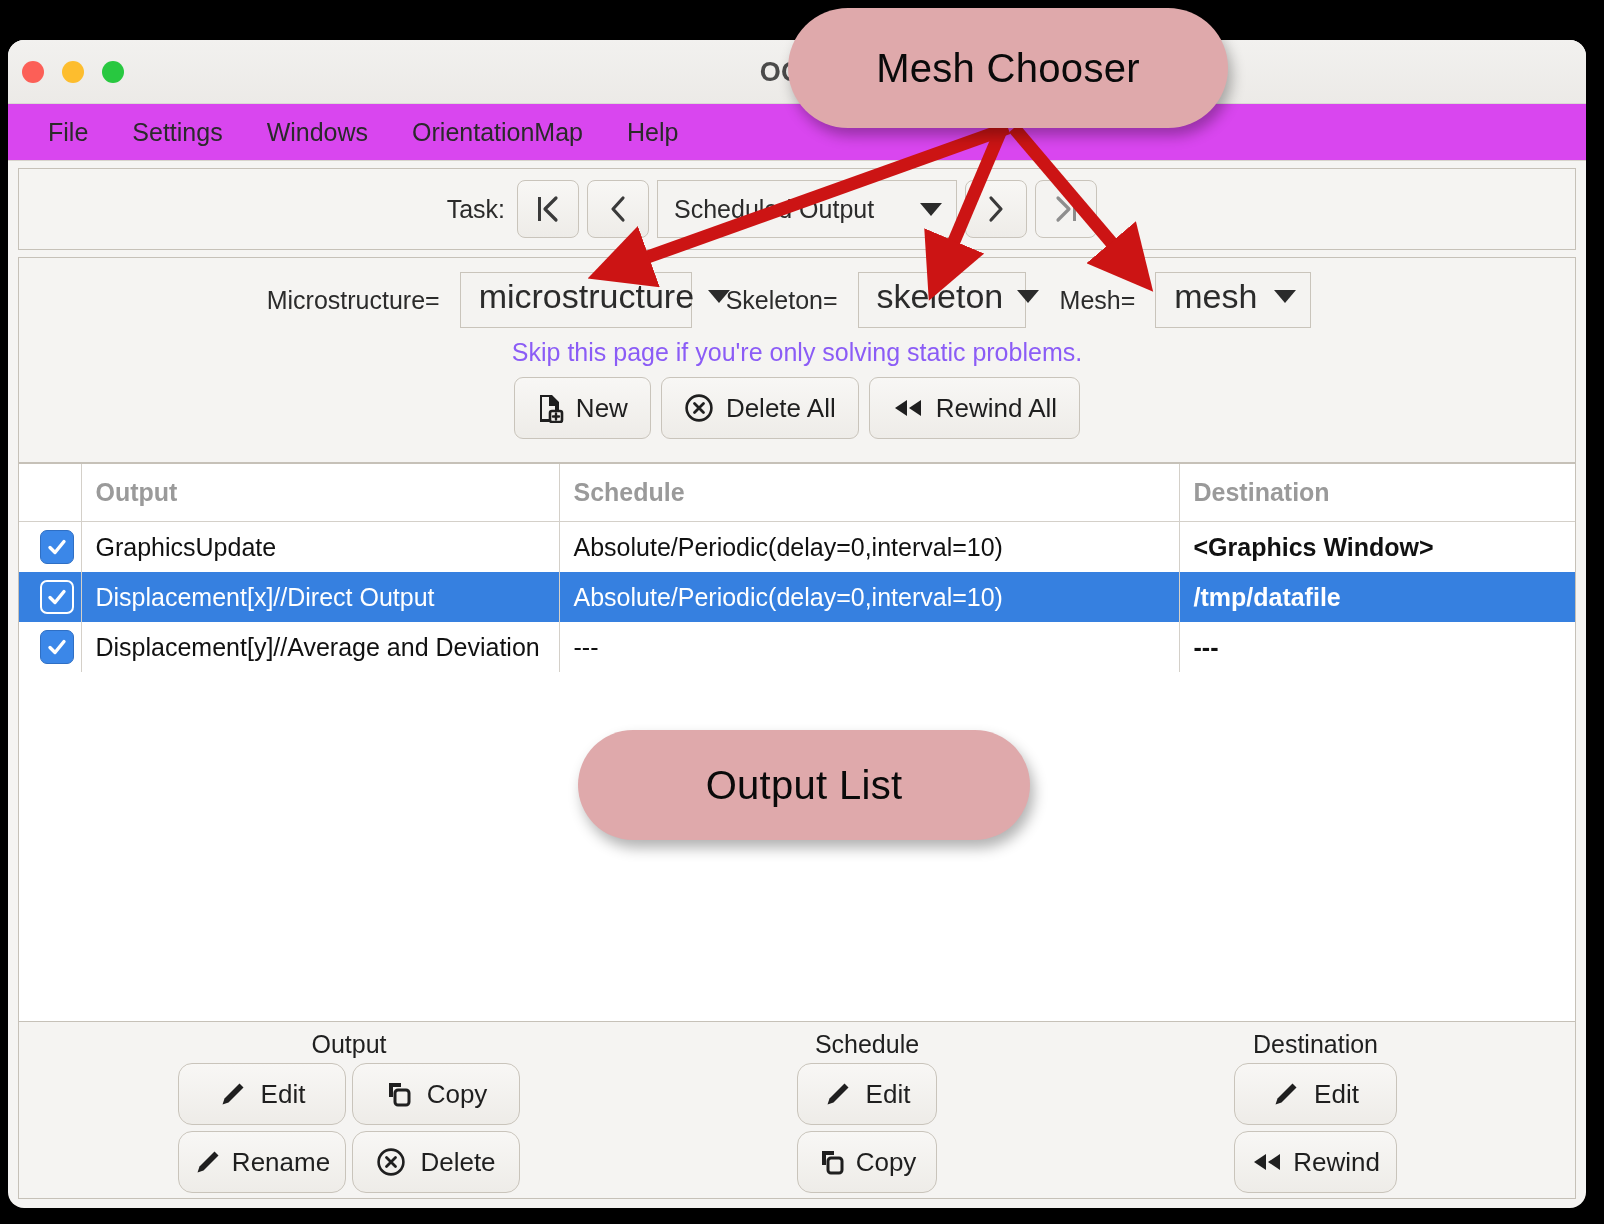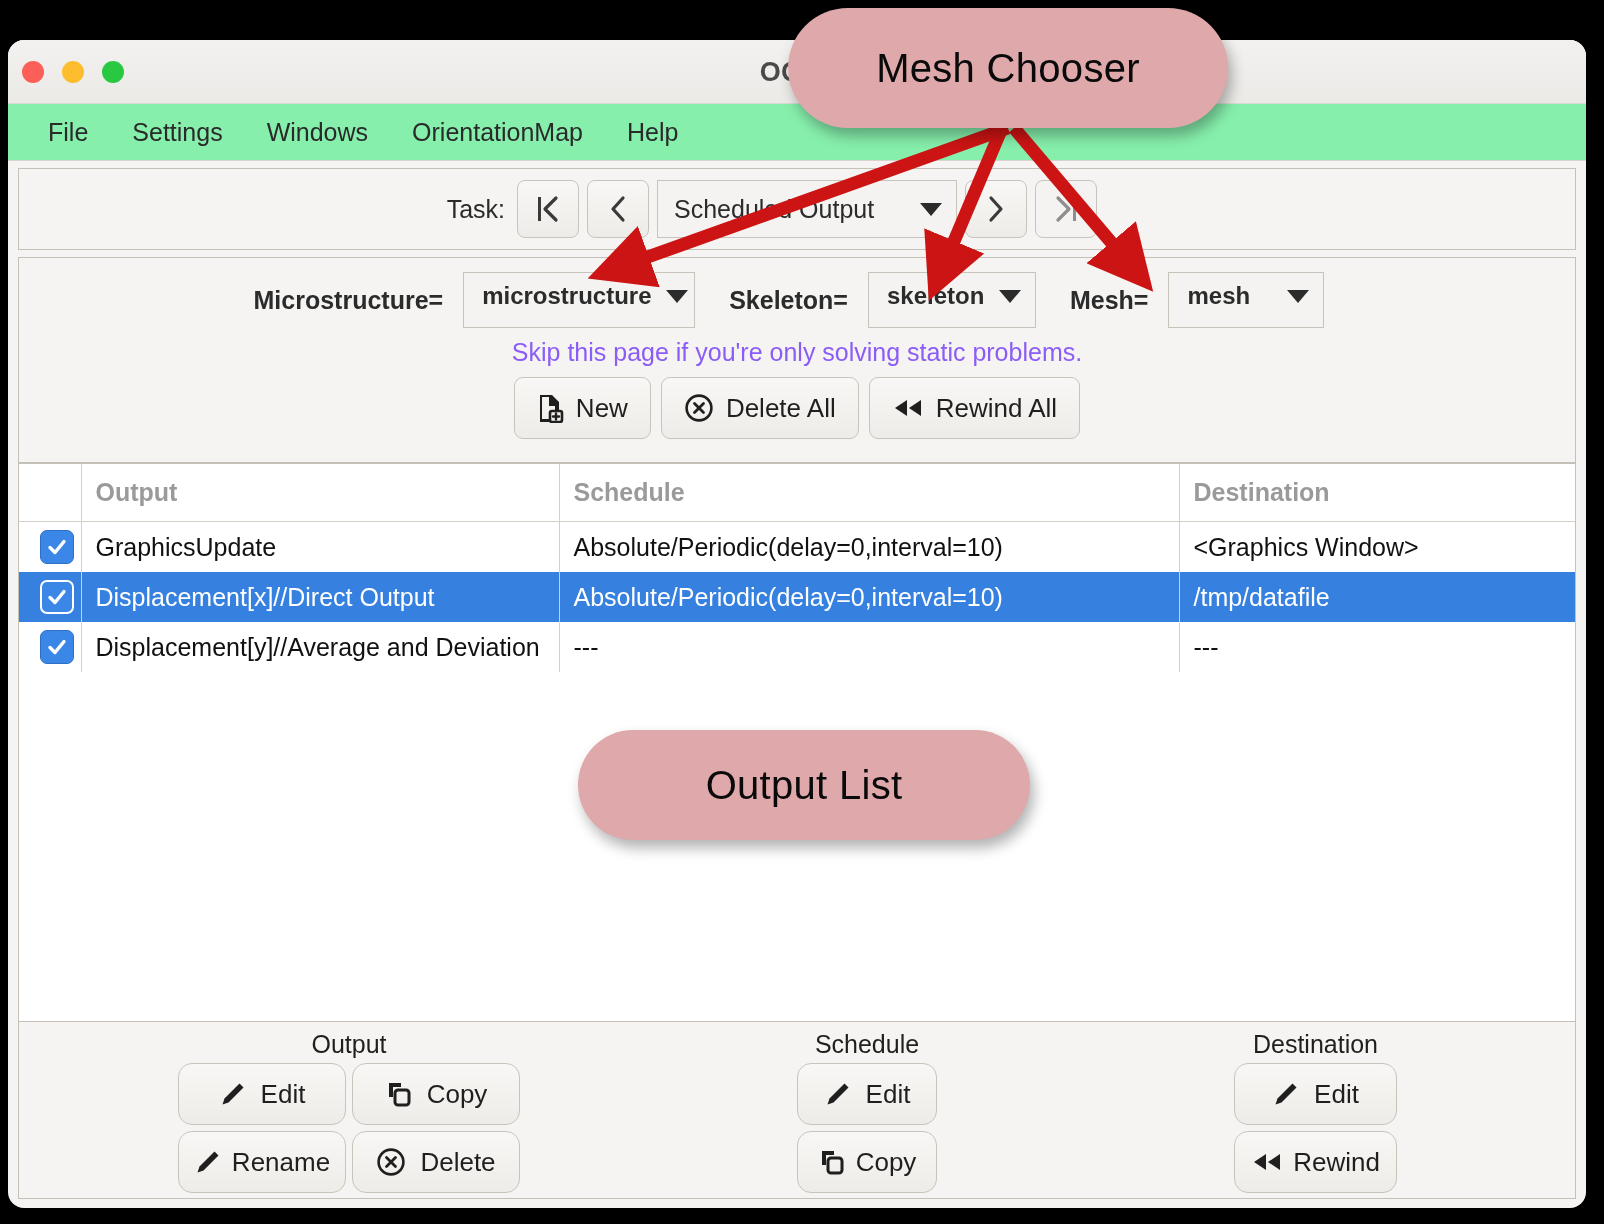--- a/index.html
+++ b/index.html
@@ -37,21 +37,21 @@
   .wtitle {
     position: absolute; left: 0; right: 0; top: 17px;
     text-align: center; font-size: 27px; font-weight: bold; color: #4a4a4a;
     letter-spacing: .2px;
   }
 
   
   .menubar {
     display: flex; align-items: center; gap: 0;
     height: 57px; padding-left: 18px;
-    background: #86efac;
+    background: #d946ef;
     border-bottom: 1px solid #d8d4cd;
   }
   .menuitem {
     font-size: 25px; color: #2a2a2a; padding: 6px 22px; border-radius: 4px;
     cursor: default; white-space: nowrap;
   }
 
   
   .panel {
     margin: 7px 10px 0 10px;
@@ -77,27 +77,27 @@
     width: 300px; height: 58px; margin-right: 8px;
     background: #f4f3f1; border: 1px solid #c9c4bb;
     display: flex; align-items: center; justify-content: space-between;
     padding: 0 14px 0 16px; font-size: 25px; color: #2b2b2b; cursor: default;
   }
   .caret { width: 0; height: 0; border-left: 11px solid transparent; border-right: 11px solid transparent; border-top: 13px solid #2b2b2b; }
 
   
   .choosers {
     display: flex; align-items: center; justify-content: center;
-    padding: 14px 0 4px 0; gap: 16px; font-weight: bold;
+    padding: 14px 0 4px 0; gap: 16px;
   }
   .chlabel { font-size: 25px; color: #2b2b2b; margin-right: 4px; }
   .chcombo {
     height: 56px; border: 1px solid #c9c4bb; background: #f4f3f1;
     display: flex; align-items: center; justify-content: space-between;
-    padding: 0 14px 8px 18px; font-size: 24px; color: #2b2b2b;
+    padding: 0 14px 8px 18px; font-size: 34px; color: #2b2b2b;
     margin-right: 18px; cursor: default;
   }
   .chcombo.w-micro { width: 232px; }
   .chcombo.w-skel  { width: 168px; }
   .chcombo.w-mesh  { width: 156px; margin-right: 16px; }
   .chcombo .caret { margin-left: 14px; }
 
   .hint { text-align: center; font-size: 25px; color: #8b5cf6; padding: 6px 0 10px 0; }
 
   .topbtns { display: flex; justify-content: center; gap: 10px; padding-bottom: 23px; }
@@ -123,21 +123,21 @@
     background: #ffffff;
   }
   table.outlist td {
     font-size: 25px; color: #111111; padding: 8px 0 8px 14px; height: 36px;
     border-right: 1px solid #d4d0c9; vertical-align: middle;
     white-space: nowrap; overflow: hidden;
   }
   .col-chk { width: 62px; }
   .col-out { width: 478px; }
   .col-sch { width: 620px; }
-  .col-dst { width: auto; }
+  .col-dst { width: auto; font-weight: bold; }
   table.outlist th.col-dst, table.outlist td.col-dst { border-right: none; }
   tr.selected td { background: #3680e0; color: #ffffff; }
   td.cell-chk { padding-left: 0; text-align: center; }
   .chkbox {
     width: 34px; height: 34px; border-radius: 7px;
     background: #3b87e8; border: 1px solid #2f6fc4;
     display: inline-flex; align-items: center; justify-content: center;
     cursor: default;
   }
   tr.selected .chkbox { border: 2px solid #ffffff; }

